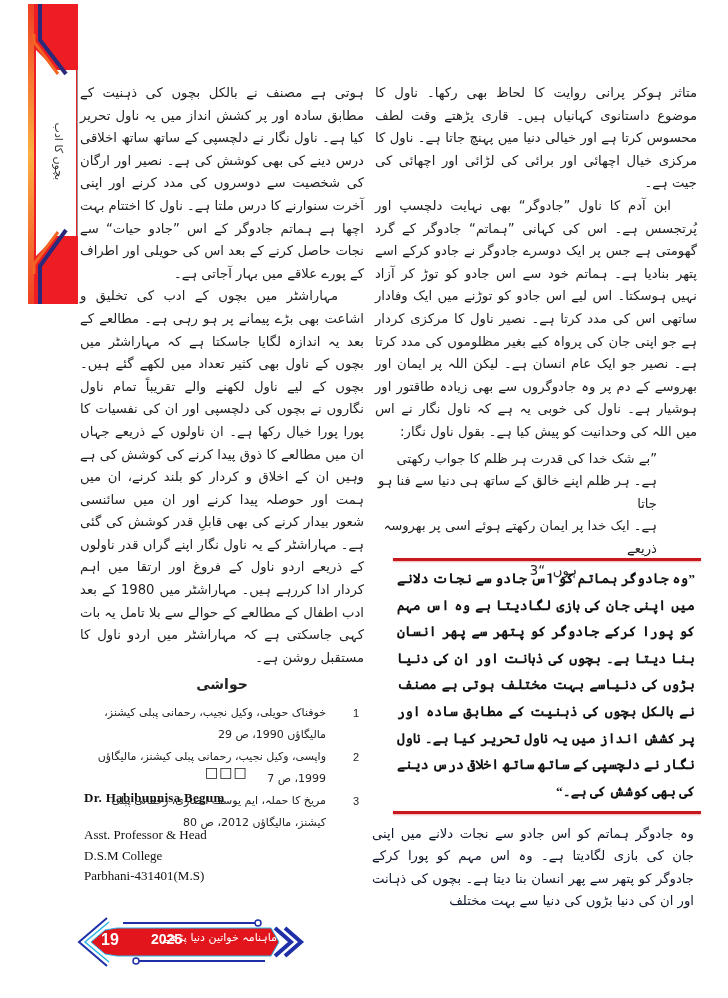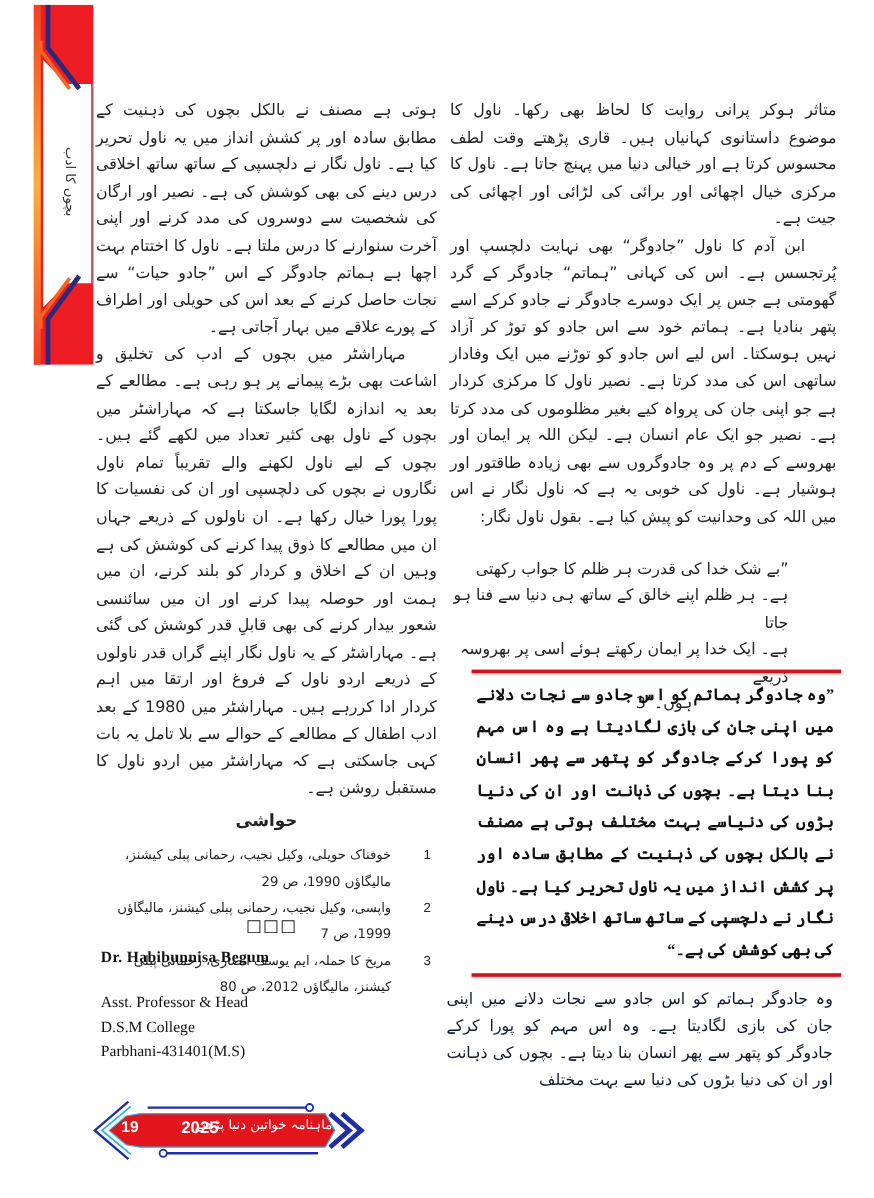--- a/index.html
+++ b/index.html
@@ -48,21 +48,21 @@
 
   
   .author { position: absolute; left: 84px; top: 790px; font-family: "Liberation Serif", serif; color: #111; }
   .author .name { font-weight: bold; font-size: 13px; margin-bottom: 18px; letter-spacing: 0.3px; }
   .author .line { font-size: 13px; line-height: 21px; }
 
   
   .footer { position: absolute; left: 75px; top: 914px; width: 300px; height: 56px; }
   .footer svg { position: absolute; left: 0; top: 0; }
   .footer .page-num { position: absolute; left: 26px; top: 17px; font-family: "Liberation Sans", sans-serif;
-        font-weight: bold; font-size: 13px; color: #fff; }
+        font-weight: bold; font-size: 16px; color: #fff; }
   .footer .year { position: absolute; left: 76px; top: 17px; font-family: "Liberation Sans", sans-serif;
         font-weight: bold; font-size: 14px; color: #fff; }
   .footer .mag { position: absolute; left: 124px; top: 17px; font-size: 11px; color: #fff; direction: rtl;
         width: 78px; text-align: right; white-space: nowrap; }
 </style>
 </head>
 <body>
 
 <div class="sidebar">
   <svg width="50" height="300" viewBox="0 0 50 300">
@@ -89,21 +89,21 @@
     <line x1="49.5" y1="66" x2="49.5" y2="232" stroke="#999" stroke-width="1"></line>
   </svg>
   <div class="side-label">
     <span>بچوں کا ادب</span>
   </div>
 </div>
 
 <div class="col col-right">
   <p>متاثر ہوکر پرانی روایت کا لحاظ بھی رکھا۔ ناول کا موضوع داستانوی کہانیاں ہیں۔ قاری پڑھتے وقت لطف محسوس کرتا ہے اور خیالی دنیا میں پہنچ جاتا ہے۔ ناول کا مرکزی خیال اچھائی اور برائی کی لڑائی اور اچھائی کی جیت ہے۔</p>
   <p class="indent">ابن آدم کا ناول ”جادوگر“ بھی نہایت دلچسپ اور پُرتجسس ہے۔ اس کی کہانی ”ہماتم“ جادوگر کے گرد گھومتی ہے جس پر ایک دوسرے جادوگر نے جادو کرکے اسے پتھر بنادیا ہے۔ ہماتم خود سے اس جادو کو توڑ کر آزاد نہیں ہوسکتا۔ اس لیے اس جادو کو توڑنے میں ایک وفادار ساتھی اس کی مدد کرتا ہے۔ نصیر ناول کا مرکزی کردار ہے جو اپنی جان کی پرواہ کیے بغیر مظلوموں کی مدد کرتا ہے۔ نصیر جو ایک عام انسان ہے۔ لیکن اللہ پر ایمان اور بھروسے کے دم پر وہ جادوگروں سے بھی زیادہ طاقتور اور ہوشیار ہے۔ ناول کی خوبی یہ ہے کہ ناول نگار نے اس میں اللہ کی وحدانیت کو پیش کیا ہے۔ بقول ناول نگار:</p>
-  <div style="margin-top:20px;">
+  <div style="margin-top:4px;">
     <p class="quote">”بے شک خدا کی قدرت ہر ظلم کا جواب رکھتی</p>
     <p class="quote">ہے۔ ہر ظلم اپنے خالق کے ساتھ ہی دنیا سے فنا ہو جاتا</p>
     <p class="quote">ہے۔ ایک خدا پر ایمان رکھتے ہوئے اسی پر بھروسہ ذریعے</p>
     <p class="quote" style="margin-right:120px !important;">ہوں۔“3</p>
   </div>
 </div>
 
 <div class="pullquote">
   <div class="rule-top"></div>
   <div class="pq-text">”وہ جادوگر ہماتم کو اس جادو سے نجات دلانے میں اپنی جان کی بازی لگادیتا ہے وہ اس مہم کو پورا کرکے جادوگر کو پتھر سے پھر انسان بنا دیتا ہے۔ بچوں کی ذہانت اور ان کی دنیا بڑوں کی دنیاسے بہت مختلف ہوتی ہے مصنف نے بالکل بچوں کی ذہنیت کے مطابق سادہ اور پر کشش انداز میں یہ ناول تحریر کیا ہے۔ ناول نگار نے دلچسپی کے ساتھ ساتھ اخلاقی درس دینے کی بھی کوشش کی ہے۔“</div>

